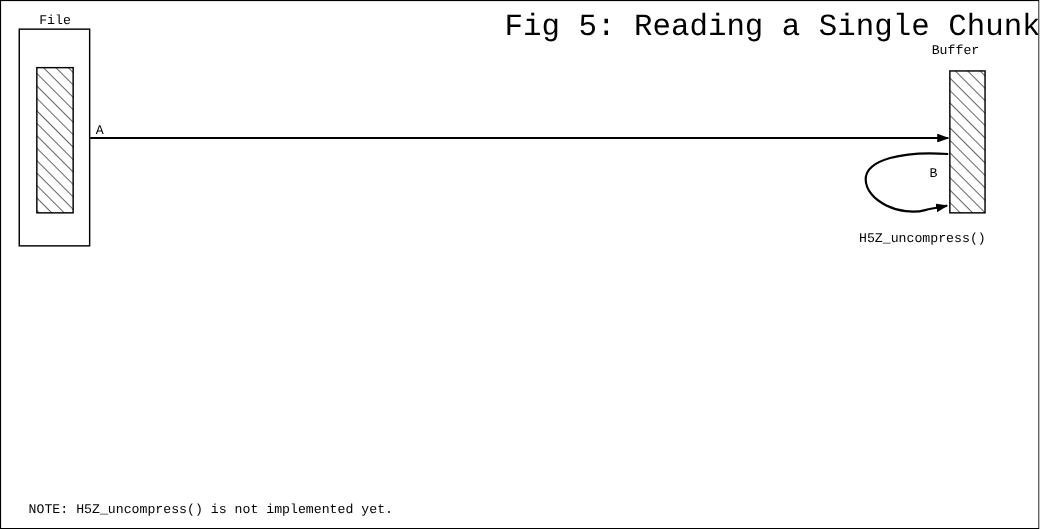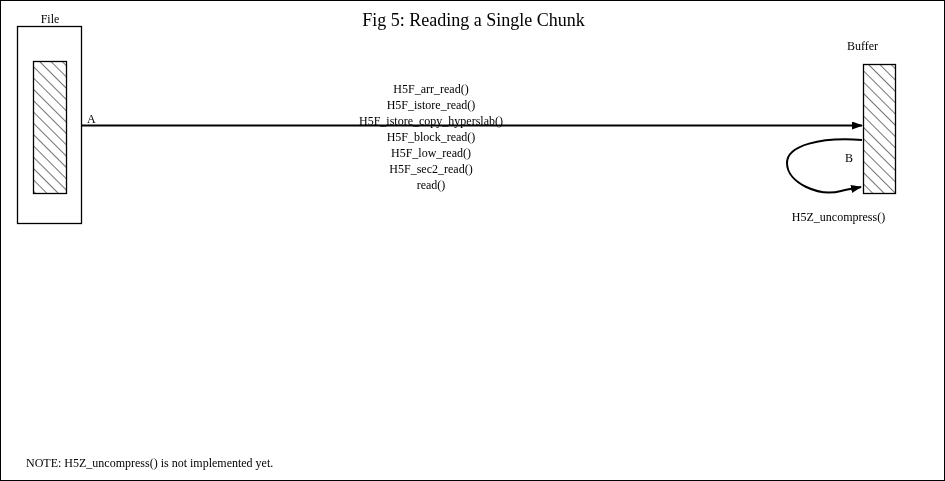--- a/index.html
+++ b/index.html
@@ -24,29 +24,29 @@
   #diagram-svg {
     position: absolute;
     left: 0;
     top: 0;
     width: 945px;
     height: 481px;
   }
   .lbl {
     position: absolute;
     white-space: nowrap;
-    font-family: Liberation Serif, serif;
+    font-family: Liberation Mono, monospace;
     color: #000000;
   }
   #diagram-title {
     left: 0;
     top: 9px;
     width: 945px;
-    text-align: center;
-    font-size: 18px;
+    text-align: right;
+    font-size: 28px;
   }
   #file-label {
     left: 16px;
     top: 11px;
     width: 66px;
     text-align: center;
     font-size: 12px;
   }
   #buffer-label {
     left: 846px;
@@ -121,27 +121,18 @@
   <div class="lbl" id="diagram-title">Fig 5:  Reading a Single Chunk</div>
 
   <div class="lbl" id="file-label">File</div>
 
   <div class="lbl" id="buffer-label">Buffer</div>
 
   <div class="lbl" id="marker-a">A</div>
 
   <div class="lbl" id="marker-b">B</div>
 
-  <div class="lbl" id="call-stack">
-    <span class="call">H5F_arr_read()</span>
-    <span class="call">H5F_istore_read()</span>
-    <span class="call">H5F_istore_copy_hyperslab()</span>
-    <span class="call">H5F_block_read()</span>
-    <span class="call">H5F_low_read()</span>
-    <span class="call">H5F_sec2_read()</span>
-    <span class="call">read()</span>
-  </div>
 
   <div class="lbl" id="uncompress-caption">H5Z_uncompress()</div>
 
   <div class="lbl" id="footer-note">NOTE: H5Z_uncompress() is not implemented yet.</div>
 
 </div>
 
 </body></html>

